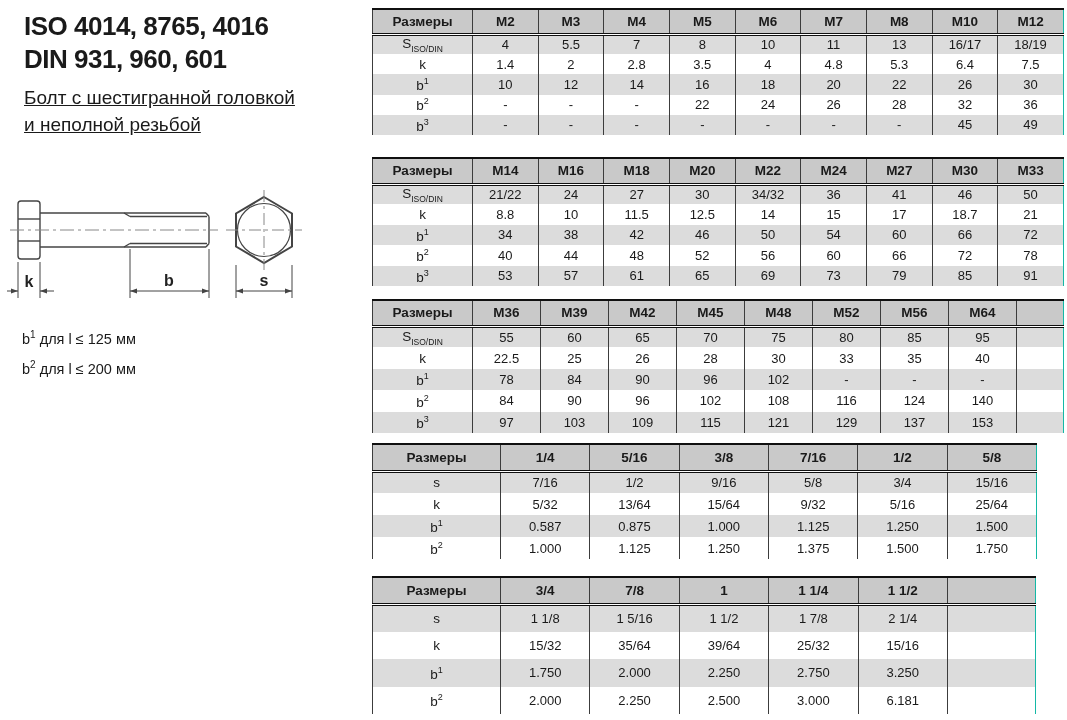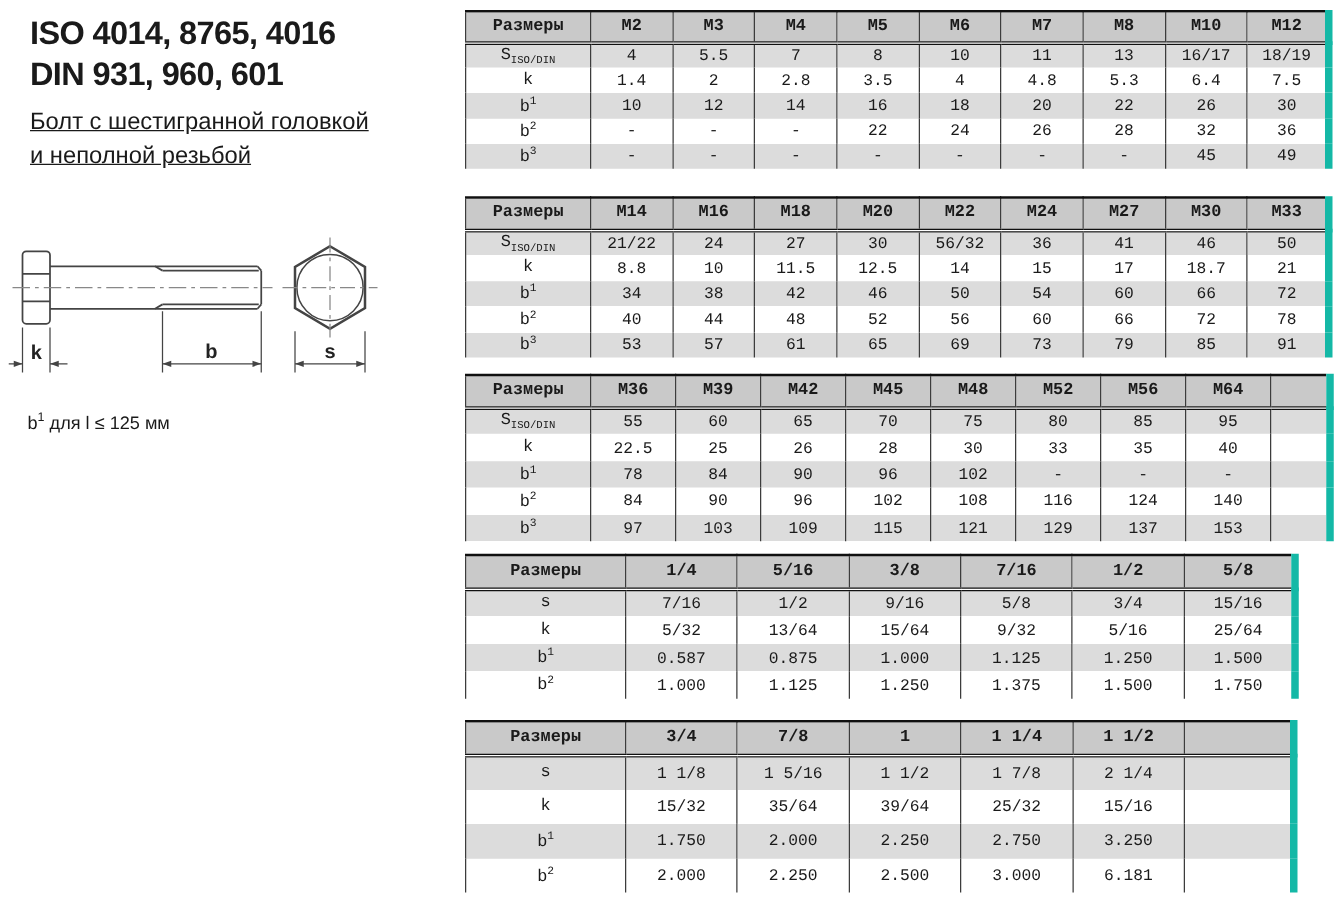--- a/index.html
+++ b/index.html
@@ -10,22 +10,22 @@
   }
   .left-panel { position:absolute; left:24px; top:10px; width:340px; }
   .title-line { font-size:26px; font-weight:bold; line-height:33px; margin:0; letter-spacing:-0.5px; }
   .subtitle { margin-top:8px; font-size:19px; line-height:27px; font-weight:normal;text-decoration:underline; }
   .drawing-wrap { position:absolute; left:6px; top:186px; width:350px; height:138px; }
   .notes { position:absolute; left:22px; top:322px; font-size:14.5px; line-height:25px; }
   .notes sup { font-size:10px; }
 
   .table-host { position:absolute; }
   table.dim-table { border-collapse:collapse; table-layout:fixed; width:100%;
-    border-left:1px solid #3c3c3c; border-right:6px solid #14b8a6;
-    border-top:2px solid #101010;font-family:Liberation Mono, monospace; }
+    border-left:1px solid #3c3c3c; border-right:1px solid #14b8a6;
+    border-top:2px solid #101010; }
   table.dim-table th, table.dim-table td {
     border-left:1px solid #3c3c3c; text-align:center; vertical-align:middle;
     font-size:13px; padding:0 2px; overflow:hidden; white-space:nowrap;
   }
   table.dim-table th {
     background:var(--header-bg,#c9c9c9); font-weight:bold;
     border-bottom:3px double #101010; font-size:13.5px;
   }
   table.dim-table tr.shaded td { background:var(--shade-bg,#dcdcdc); }
   table.dim-table td.row-label { font-size:13.5px; }
@@ -101,20 +101,21 @@
       <line x1="230" y1="105" x2="286" y2="105"></line>
     </g>
     <polygon points="230,105 237,102.5 237,107.5" fill="#444"></polygon>
     <polygon points="286,105 279,102.5 279,107.5" fill="#444"></polygon>
     <text x="258" y="100" text-anchor="middle" font-size="16" font-weight="bold" fill="#222">s</text>
   </svg>
 </div>
 
 <div class="notes">
   <div><span>b</span><sup>1</sup><span> для l ≤ 125 мм</span></div>
+  <div><span>b</span><sup>2</sup><span> для l ≤ 200 мм</span></div>
 </div>
 
 <div class="table-host" style="left: 372px; top: 8px; width: 691px;">
     <table class="dim-table">
       <colgroup>
         <col style="width: 100px;">
         <col style="width: 65.6667px;">
         <col style="width: 65.6667px;">
         <col style="width: 65.6667px;">
         <col style="width: 65.6667px;">
@@ -230,21 +231,21 @@
           <th>M33</th>
         </tr>
       </thead>
       <tbody>
         <tr class="shaded" style="height: 20.4px;">
           <td class="row-label"><span>S</span><sub>ISO/DIN</sub></td>
           <td>21/22</td>
           <td>24</td>
           <td>27</td>
           <td>30</td>
-          <td>56/32</td>
+          <td>34/32</td>
           <td>36</td>
           <td>41</td>
           <td>46</td>
           <td>50</td>
         </tr>
         <tr style="height: 20.4px;">
           <td class="row-label"><span>k</span></td>
           <td>8.8</td>
           <td>10</td>
           <td>11.5</td>

